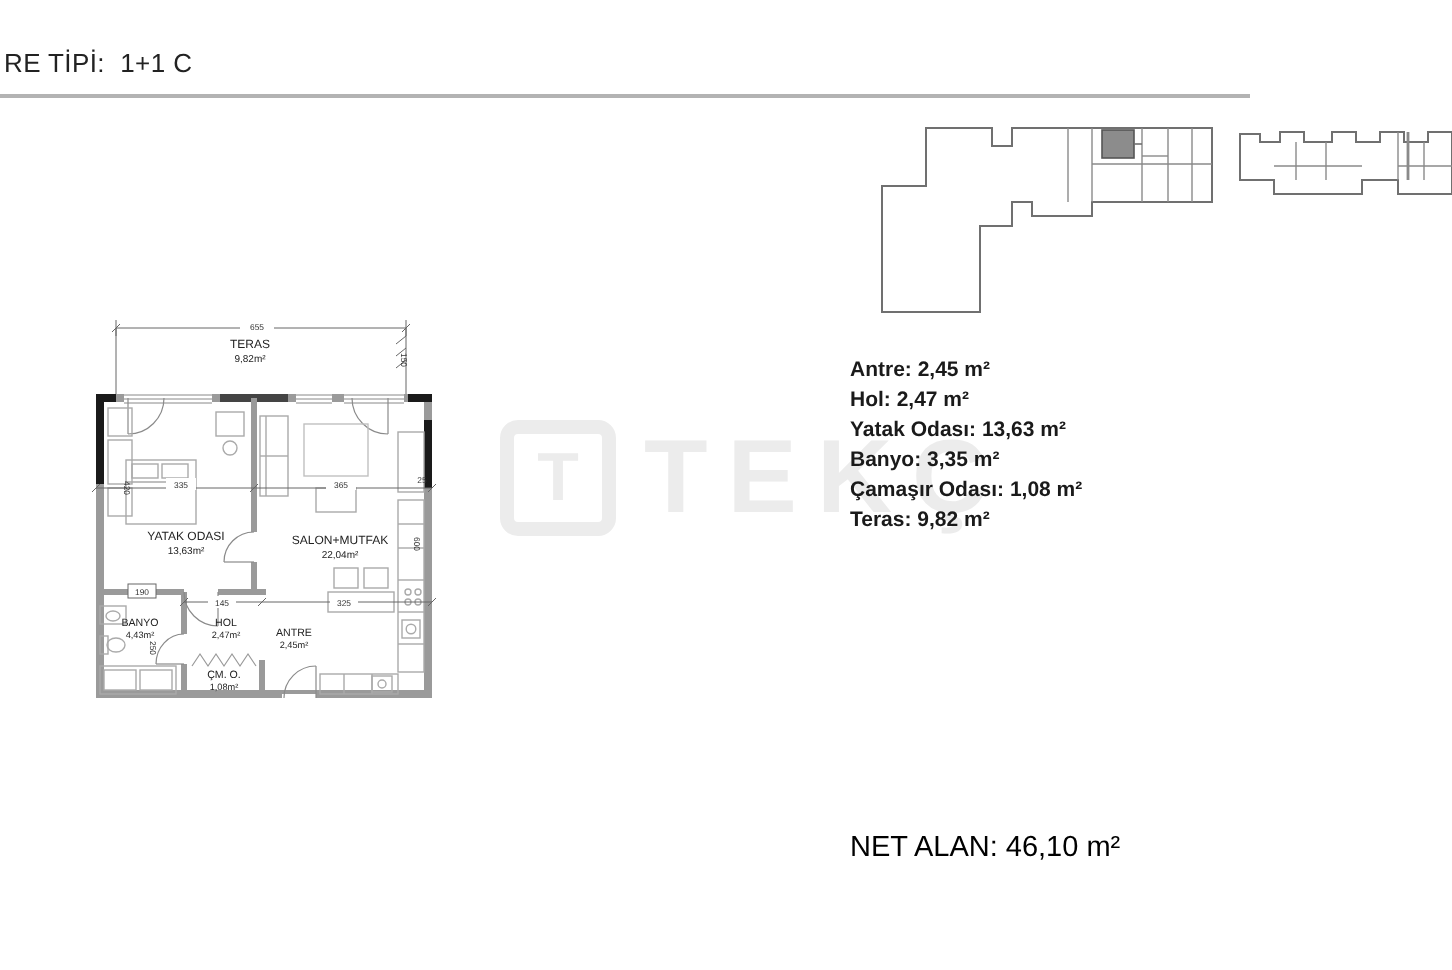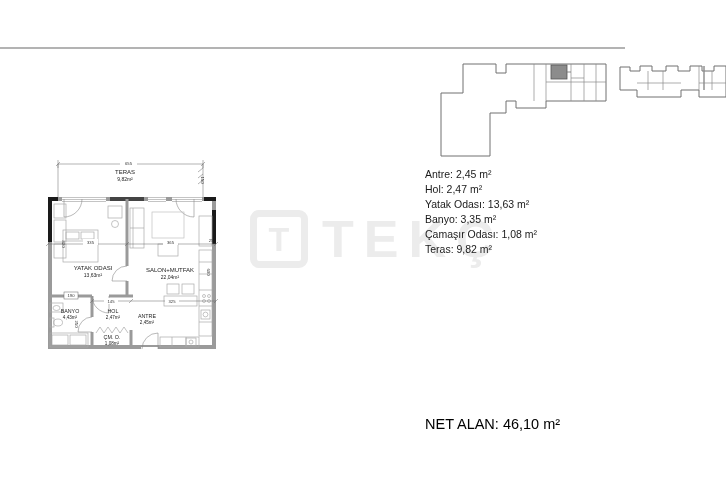--- a/index.html
+++ b/index.html
@@ -5,22 +5,22 @@
   html,body{margin:0;padding:0;background:#fff;}
   #screen{position:relative;width:726px;height:485px;background:#ffffff;overflow:hidden;
           font-family:"Liberation Sans", sans-serif;color:#1a1a1a;}
   .title{position:absolute;left:2px;top:24px;font-size:13px;letter-spacing:.2px;color:#222;white-space:pre;}
   .divider{position:absolute;left:0;top:47px;width:625px;height:2px;background:#b3b3b3;}
   .watermark{position:absolute;left:250px;top:210px;display:flex;align-items:center;gap:14px;
              color:#ececec;z-index:0;user-select:none;}
   .wm-logo{width:44px;height:44px;border:7px solid #ececec;border-radius:9px;display:flex;
            align-items:center;justify-content:center;font-size:34px;font-weight:bold;}
   .wm-text{font-size:52px;font-weight:bold;letter-spacing:10px;line-height:1;text-align:right;}
-  .room-list{position:absolute;left:425px;top:167px;font-size:10.5px;line-height:15px;
-             color:#1a1a1a;z-index:2;}
+  .room-list{position:absolute;left:425px;top:178px;font-size:10.5px;line-height:15px;
+             color:#1a1a1a;z-index:2;font-weight:bold;}
   .summary{position:absolute;left:425px;top:366px;font-size:14.5px;line-height:23.5px;
            color:#000;z-index:2;white-space:pre;}
   svg{position:absolute;}
   svg text{font-family:"Liberation Sans", sans-serif;fill:#222;}
   .dimtxt{font-size:4.2px;fill:#333;}
   .roomname{font-size:6px;}
   .roomarea{font-size:5px;}
   .roomname-sm{font-size:5.3px;}
   .roomarea-sm{font-size:4.6px;}
 </style>
@@ -29,20 +29,21 @@
 
 <div id="screen">
 
   <div class="watermark">
     <div class="wm-logo">
       <span>T</span>
     </div>
     <div class="wm-text">TEKÇ</div>
   </div>
 
+  <div class="title">RE TİPİ:  1+1 C</div>
   <div class="divider"></div>
 
   <svg style="left:428px;top:52px;width:298px;height:115px" viewBox="428 52 298 115">
     <g fill="#ffffff" stroke="#707070" stroke-width="1">
       <path d="M463,93 L441,93 L441,156 L490,156 L490,113 L506,113 L506,101 L516,101 L516,108 L546,108 L546,101 L606,101 L606,64 L506,64 L506,73 L496,73 L496,64 L463,64 Z"></path>
       <path d="M620,67 L620,90 L637,90 L637,97 L681,97 L681,90 L699,90 L699,97 L726,97 L726,66 L714,66 L714,71 L702,71 L702,66 L690,66 L690,71 L678,71 L678,66 L666,66 L666,71 L652,71 L652,66 L640,66 L640,71 L630,71 L630,67 Z"></path>
     </g>
     <g stroke="#8a8a8a" stroke-width="0.7">
       <line x1="534" y1="64" x2="534" y2="101"></line>
       <line x1="546" y1="64" x2="546" y2="101"></line>

